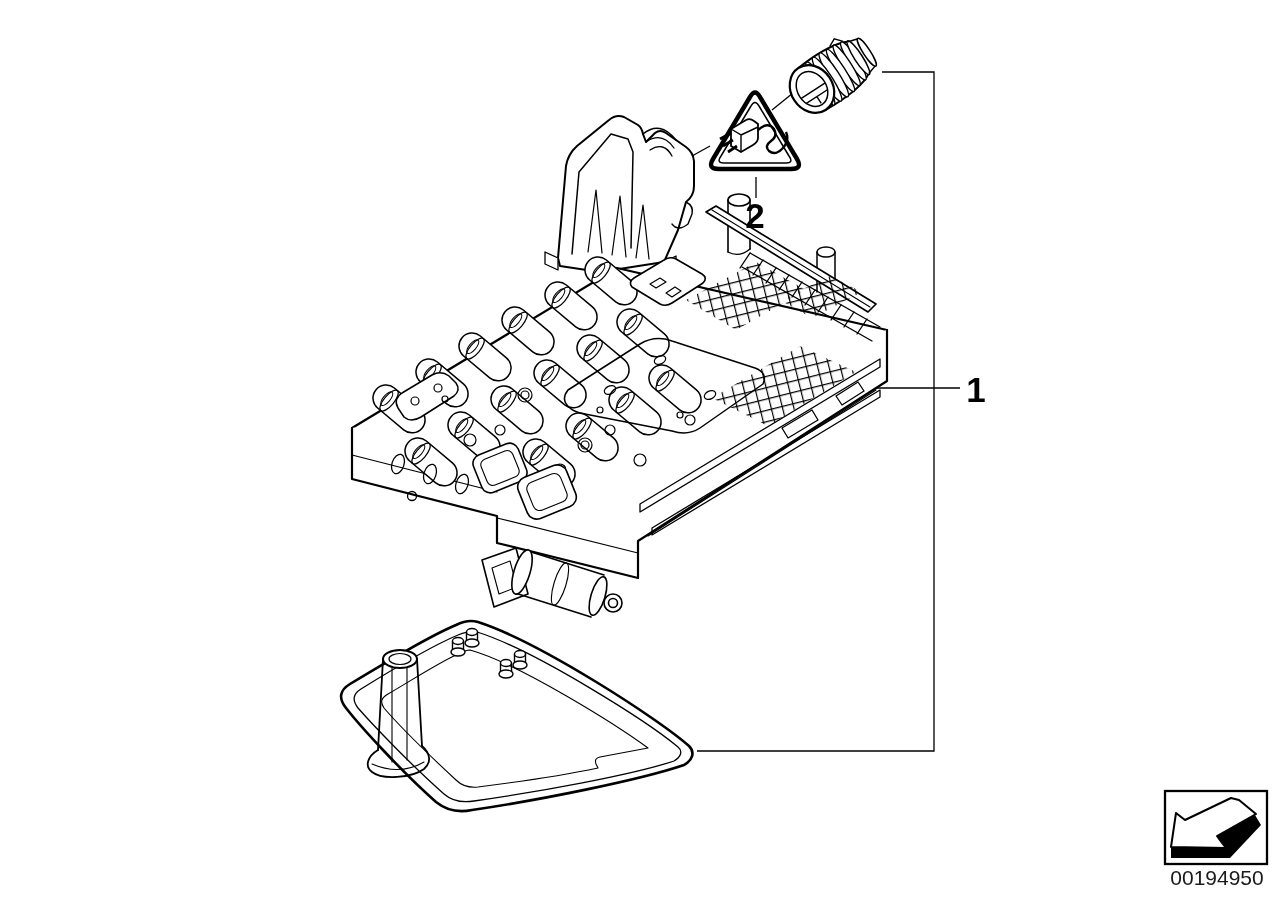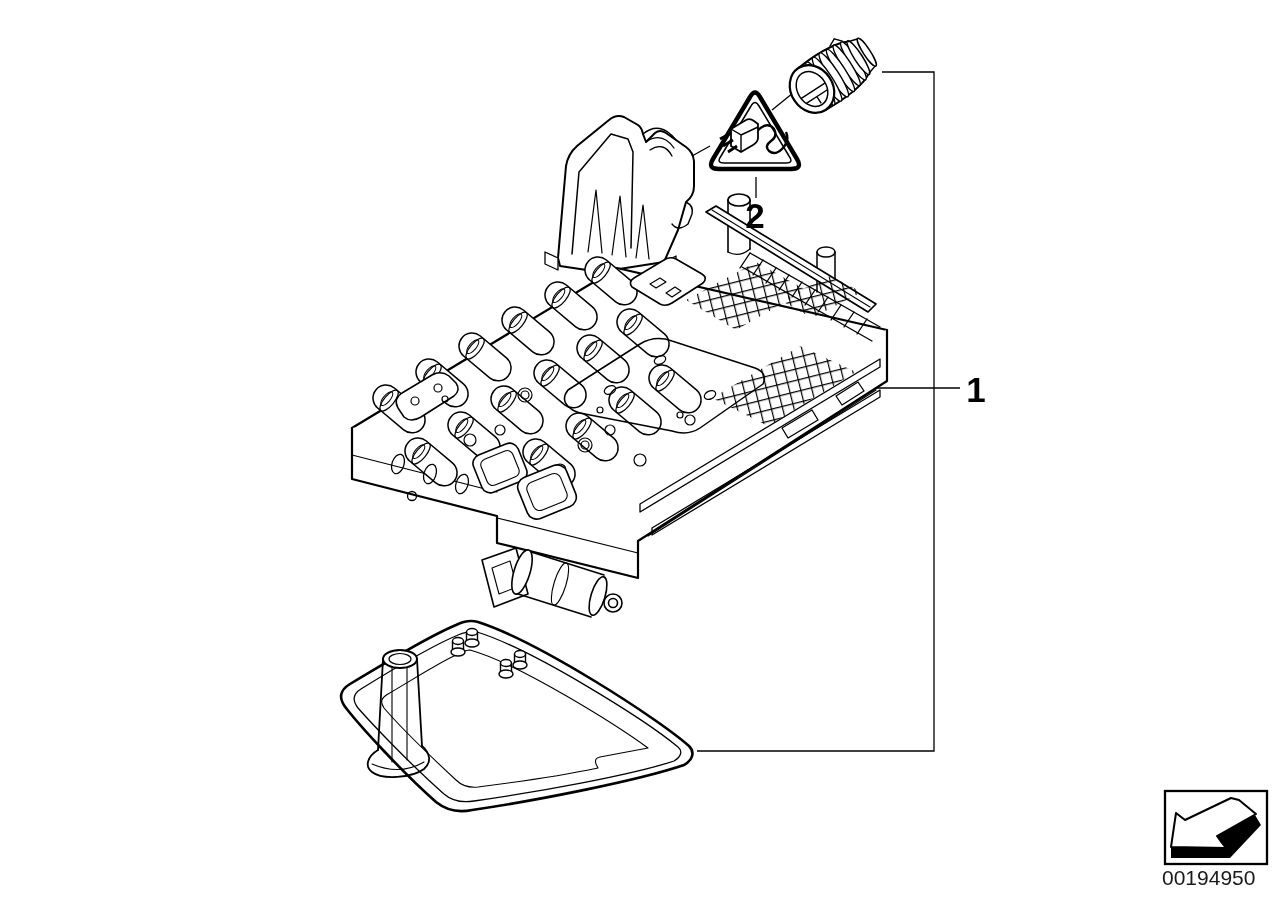--- a/index.html
+++ b/index.html
@@ -16,21 +16,21 @@
     transform:translate(-50%,-50%);
     font-weight:bold;
     font-size:35px;
     color:#000;
     line-height:1;
     user-select:none;
   }
   .part-number{
     position:absolute;
     left:1162px;top:866px;width:110px;
-    text-align:left;
+    text-align:center;
     font-size:21px;
     letter-spacing:0px;
     color:#1a1a1a;
   }
   .stamp-svg{position:absolute;left:0;top:0;}
   svg{display:block;}
 </style>
 </head>
 <body>
 

